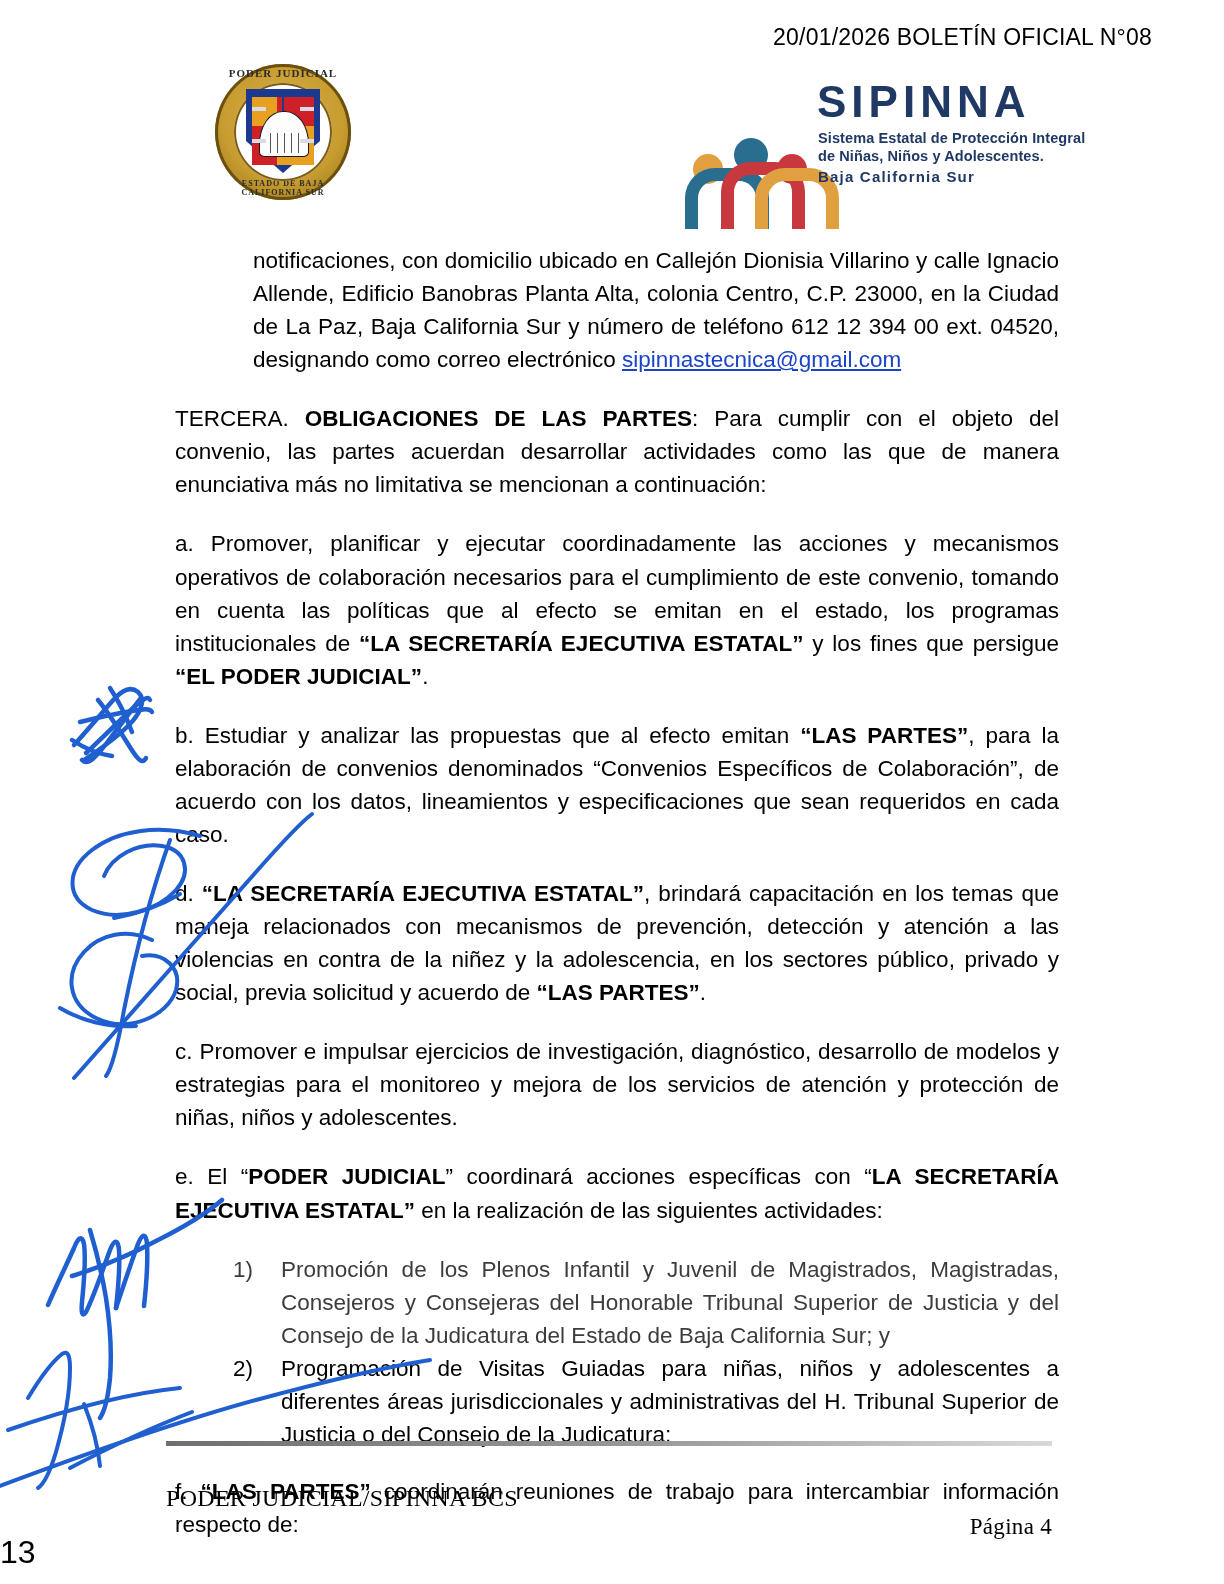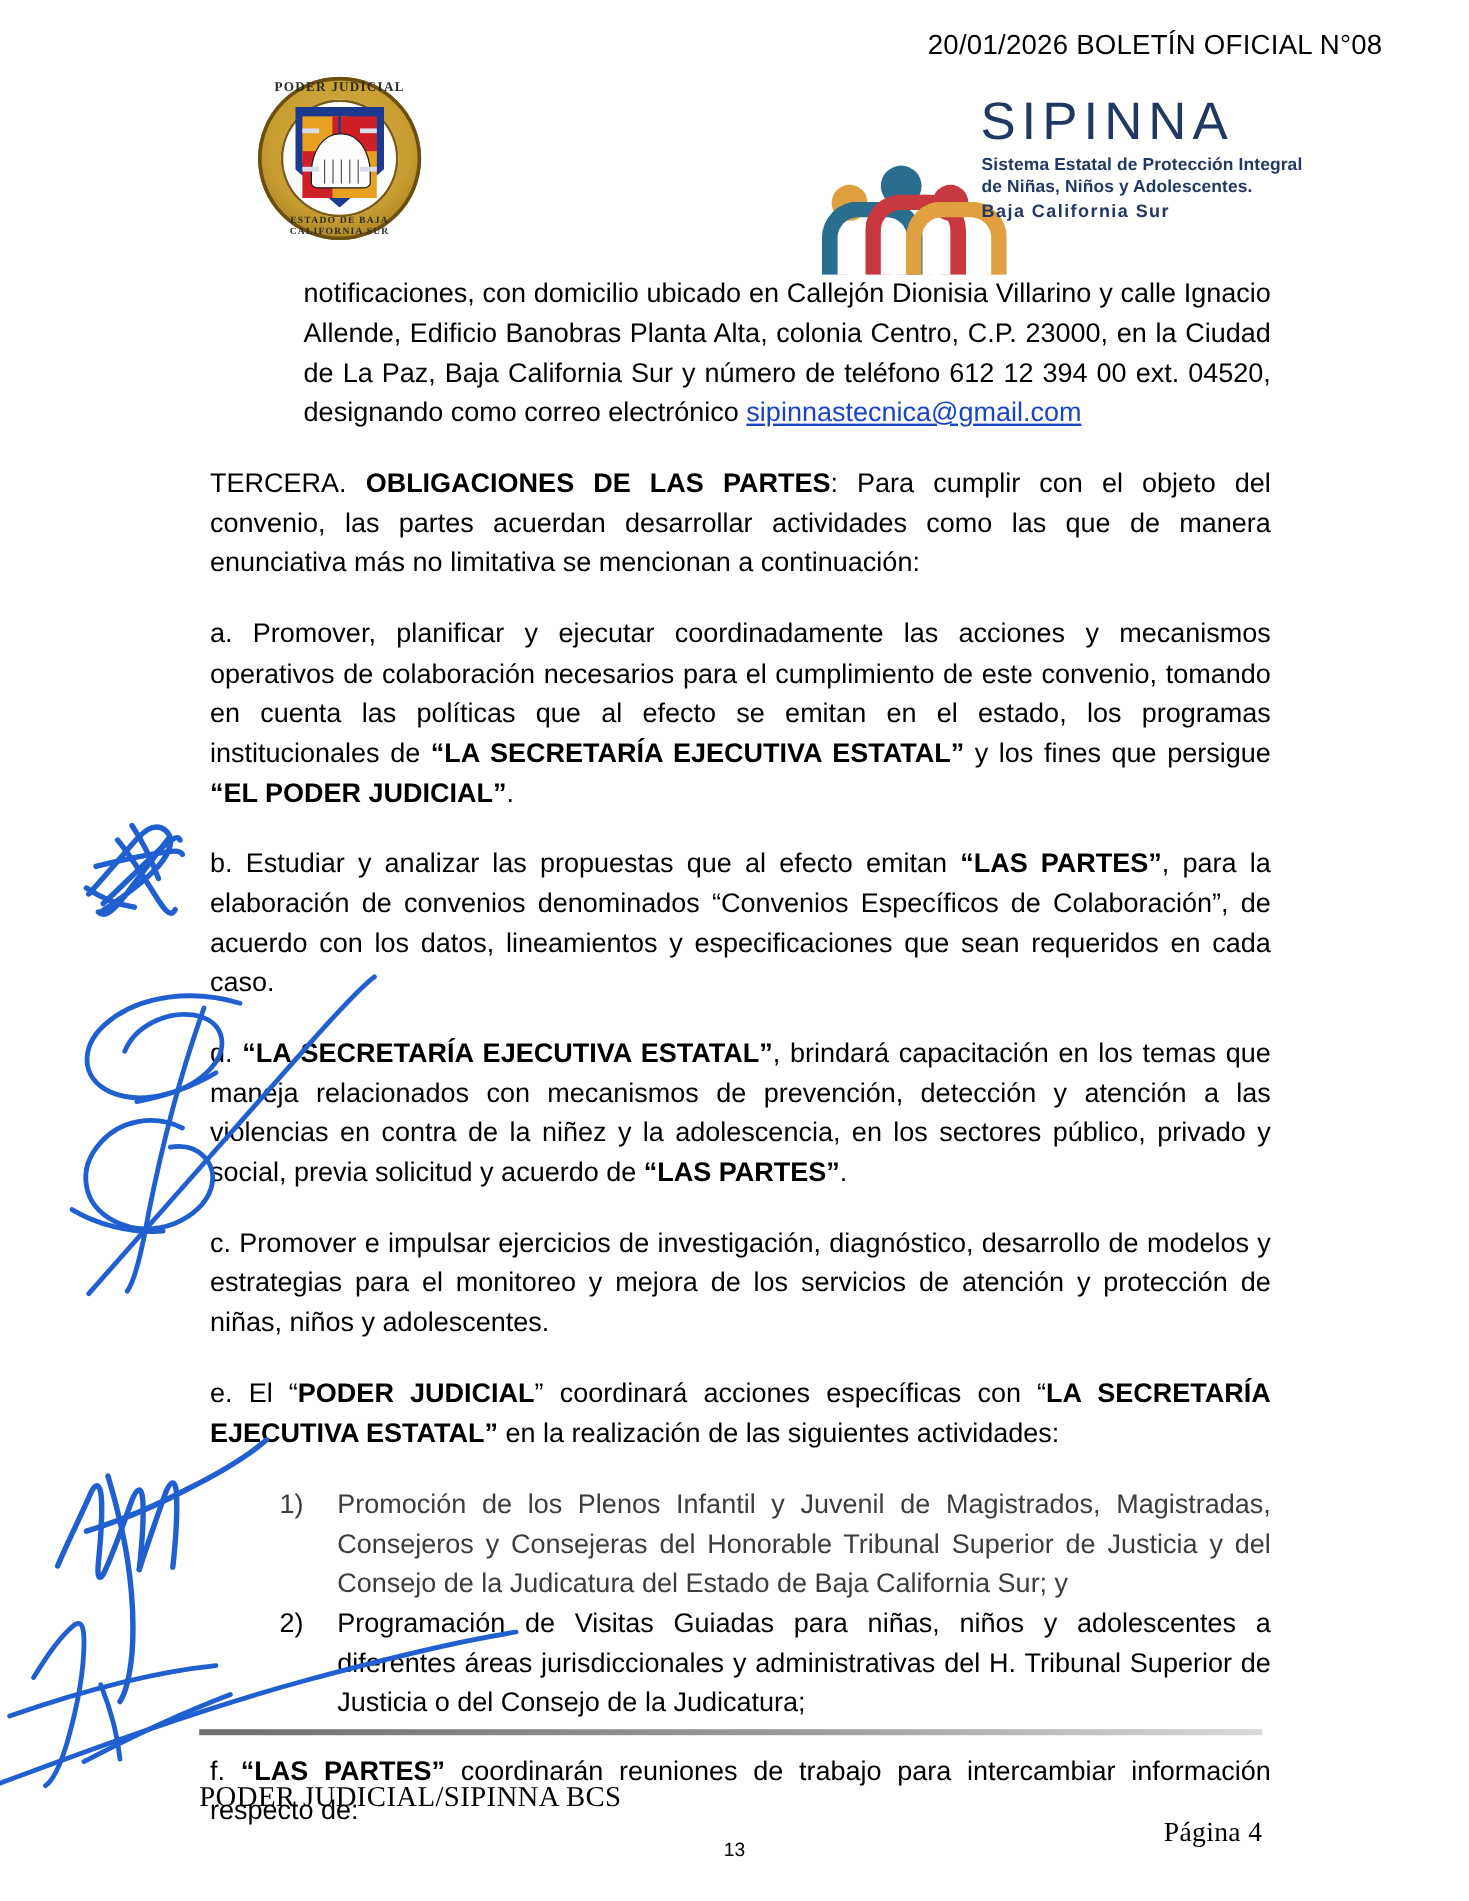--- a/index.html
+++ b/index.html
@@ -150,21 +150,21 @@
     height: 48px;
     border-style: solid;
     border-bottom: none;
     border-radius: 30px 30px 0 0;
   }
   .sipinna-word {
     position: absolute;
     left: 132px;
     top: 2px;
     font-size: 44px;
-    font-weight: normal;
+    font-weight: bold;
     letter-spacing: 5px;
     color: #1f3864;
     line-height: 1;
   }
   .sipinna-sub {
     position: absolute;
     left: 133px;
     top: 52px;
     font-size: 14.5px;
     font-weight: bold;
@@ -181,21 +181,21 @@
     font-weight: bold;
     color: #1f3864;
     letter-spacing: 1.2px;
     white-space: nowrap;
   }
 
   
   .body-col {
     position: absolute;
     left: 175px;
-    top: 228px;
+    top: 244px;
     width: 884px;
   }
   .para {
     font-size: 22.5px;
     line-height: 1.47;
     text-align: justify;
     margin: 0 0 26px 0;
     hyphens: none;
   }
   .para.indent-first {
@@ -254,22 +254,21 @@
     right: 0;
     top: 32px;
     font-size: 23px;
     margin-top: 28px;
   }
   .sheet-number {
     position: absolute;
     left: 0;
     right: 0;
     top: 1534px;
-    text-align: center;
-    font-size: 16px;
+    font-size: 32px;
   }
 
   
   .ink {
     position: absolute;
     left: 0;
     top: 0;
     width: 1224px;
     height: 1584px;
     pointer-events: none;

